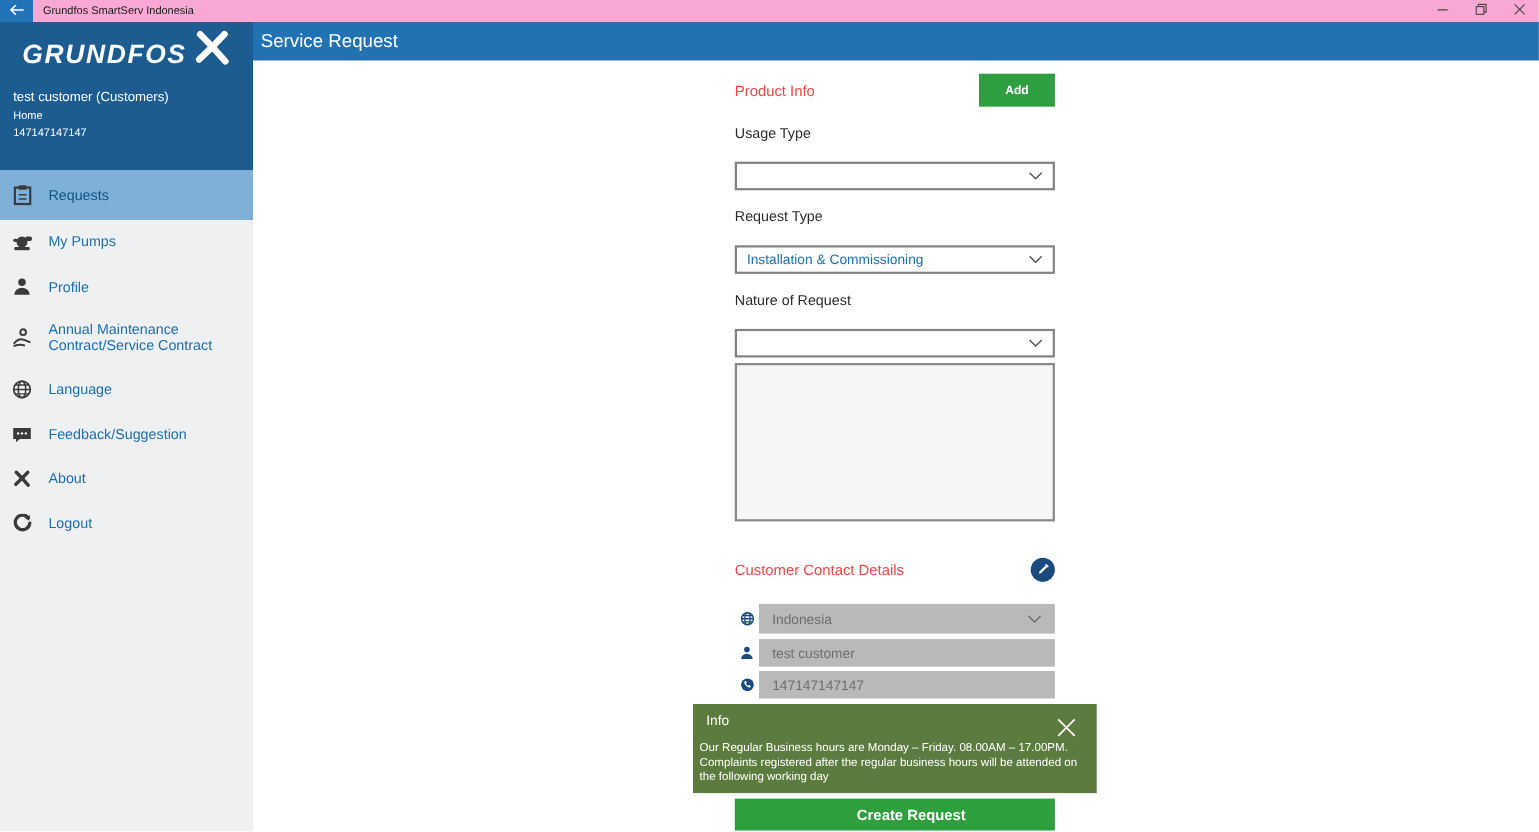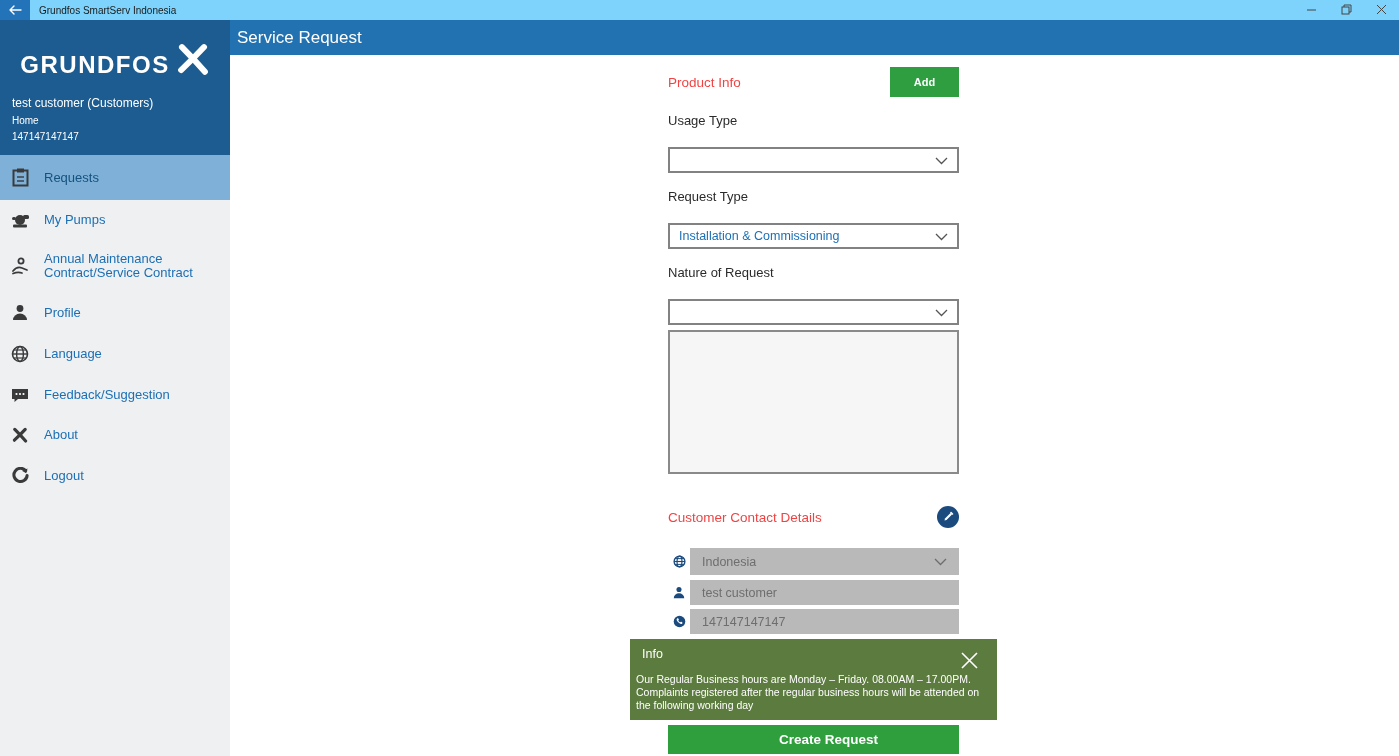--- a/index.html
+++ b/index.html
@@ -2,33 +2,33 @@
 <html><head>
 <meta charset="utf-8">
 <style>
   * { margin:0; padding:0; box-sizing:border-box; }
   html,body { width:1399px; height:756px; overflow:hidden; }
   body { font-family:"Liberation Sans","DejaVu Sans",sans-serif; background:#fff; color:#2b2b2b; }
 
   .app { width:1399px; height:756px; display:flex; flex-direction:column; }
 
   
-  .titlebar { height:20px; background:#7dd3fc; display:flex; align-items:center; flex:0 0 auto; }
+  .titlebar { height:20px; background:#f9a8d4; display:flex; align-items:center; flex:0 0 auto; }
   .back-btn { width:30px; height:20px; background:#2273b7; display:flex; align-items:center; justify-content:center; cursor:pointer; }
   .title-text { font-size:10px; margin-left:9px; color:#1a1a1a; }
   .win-controls { margin-left:auto; display:flex; height:100%; }
   .win-btn { width:35px; height:100%; display:flex; align-items:center; justify-content:center; color:#444; }
 
   
   .main-row { flex:1; display:flex; min-height:0; }
 
   
   .sidebar { width:230px; flex:0 0 230px; background:#eef0f2; display:flex; flex-direction:column; }
   .sidebar-header { height:135px; background:#1c5c90; color:#fff; padding:10px 12px 0 12px; flex:0 0 auto; }
-  .brand { display:flex; align-items:center; justify-content:center; margin-top:20px; }
+  .brand { display:flex; align-items:center; justify-content:center; margin-top:4px;font-style:italic; }
   .brand-word { font-size:24px; font-weight:bold; letter-spacing:1.5px; color:#fff; }
   .brand-x { margin-left:6px; margin-top:-8px; }
   .user-block { margin-top:16px; }
   .user-name { font-size:12px; }
   .user-home { font-size:10px; margin-top:5px; }
   .user-phone { font-size:10px; margin-top:5px; }
 
   .nav { flex:1; display:flex; flex-direction:column; }
   .nav-item { display:flex; align-items:center; padding:12px 10px 12px 9px; cursor:pointer; min-height:40px; }
   .nav-item.selected { background:#7fb1d8; }
@@ -148,37 +148,37 @@
                 <rect x="2" y="12.5" width="14" height="3" rx="1" fill="#3a3a3a"></rect>
                 <rect x="12" y="3" width="6" height="4" rx="1.5" fill="#3a3a3a"></rect>
                 <rect x="1" y="5" width="4" height="3" rx="1.5" fill="#3a3a3a"></rect>
               </svg>
           </span>
           <span class="nav-label">My Pumps</span>
         </div>
 
         <div class="nav-item">
           <span class="nav-icon">
+            <svg width="16" height="17" viewBox="0 0 16 17">
+                <circle cx="8" cy="4.5" r="3.4" fill="#3a3a3a"></circle>
+                <path d="M1 16 a7 6.5 0 0 1 14 0 z" fill="#3a3a3a"></path>
+              </svg>
+          </span>
+          <span class="nav-label">Profile</span>
+        </div>
+
+        <div class="nav-item">
+          <span class="nav-icon">
             <svg width="18" height="18" viewBox="0 0 18 18">
                 <circle cx="10" cy="4" r="2.6" fill="none" stroke="#3a3a3a" stroke-width="1.8"></circle>
                 <path d="M2 14 q4-5 9-3 l5 2" fill="none" stroke="#3a3a3a" stroke-width="1.8" stroke-linecap="round"></path>
                 <path d="M2 16.5 q5-2 9-0.5" fill="none" stroke="#3a3a3a" stroke-width="1.8" stroke-linecap="round"></path>
               </svg>
           </span>
           <span class="nav-label">Annual Maintenance Contract/Service Contract</span>
-        </div>
-
-        <div class="nav-item">
-          <span class="nav-icon">
-            <svg width="16" height="17" viewBox="0 0 16 17">
-                <circle cx="8" cy="4.5" r="3.4" fill="#3a3a3a"></circle>
-                <path d="M1 16 a7 6.5 0 0 1 14 0 z" fill="#3a3a3a"></path>
-              </svg>
-          </span>
-          <span class="nav-label">Profile</span>
         </div>
 
         <div class="nav-item">
           <span class="nav-icon">
             <svg width="18" height="18" viewBox="0 0 18 18">
                 <circle cx="9" cy="9" r="7.5" fill="none" stroke="#3a3a3a" stroke-width="1.6"></circle>
                 <ellipse cx="9" cy="9" rx="3.4" ry="7.5" fill="none" stroke="#3a3a3a" stroke-width="1.4"></ellipse>
                 <line x1="1.5" y1="9" x2="16.5" y2="9" stroke="#3a3a3a" stroke-width="1.4"></line>
                 <line x1="2.5" y1="5" x2="15.5" y2="5" stroke="#3a3a3a" stroke-width="1.2"></line>
                 <line x1="2.5" y1="13" x2="15.5" y2="13" stroke="#3a3a3a" stroke-width="1.2"></line>

